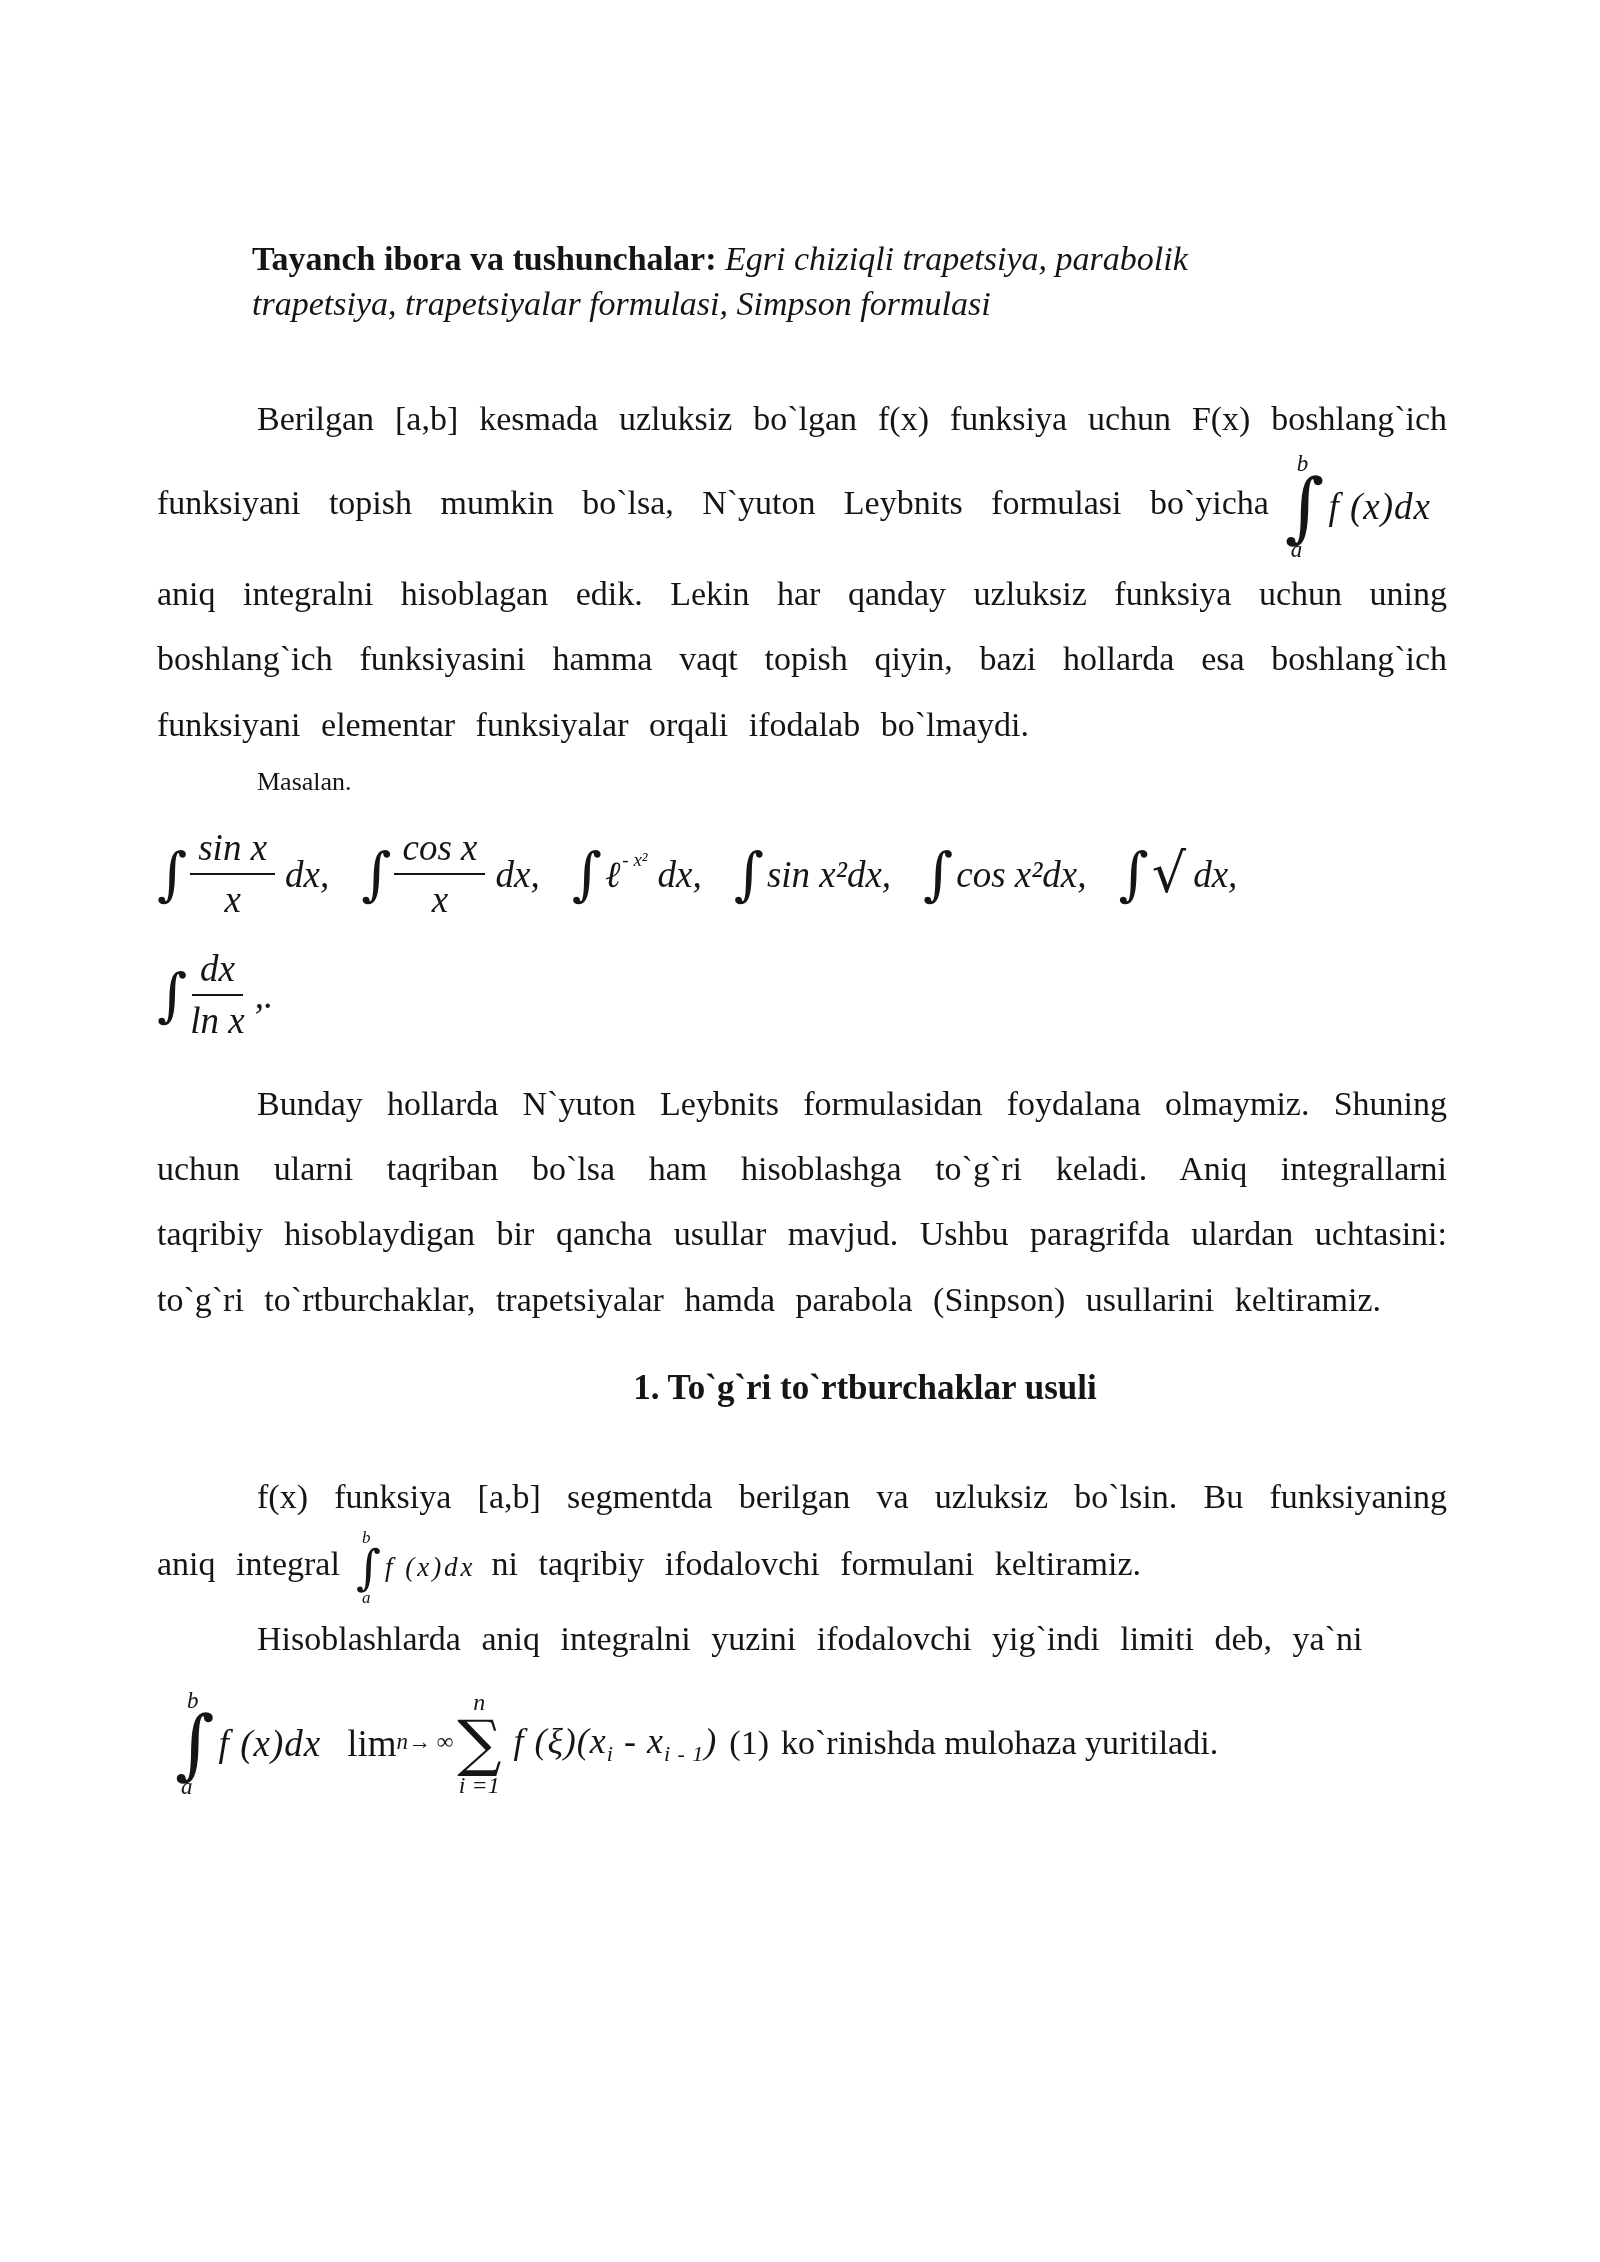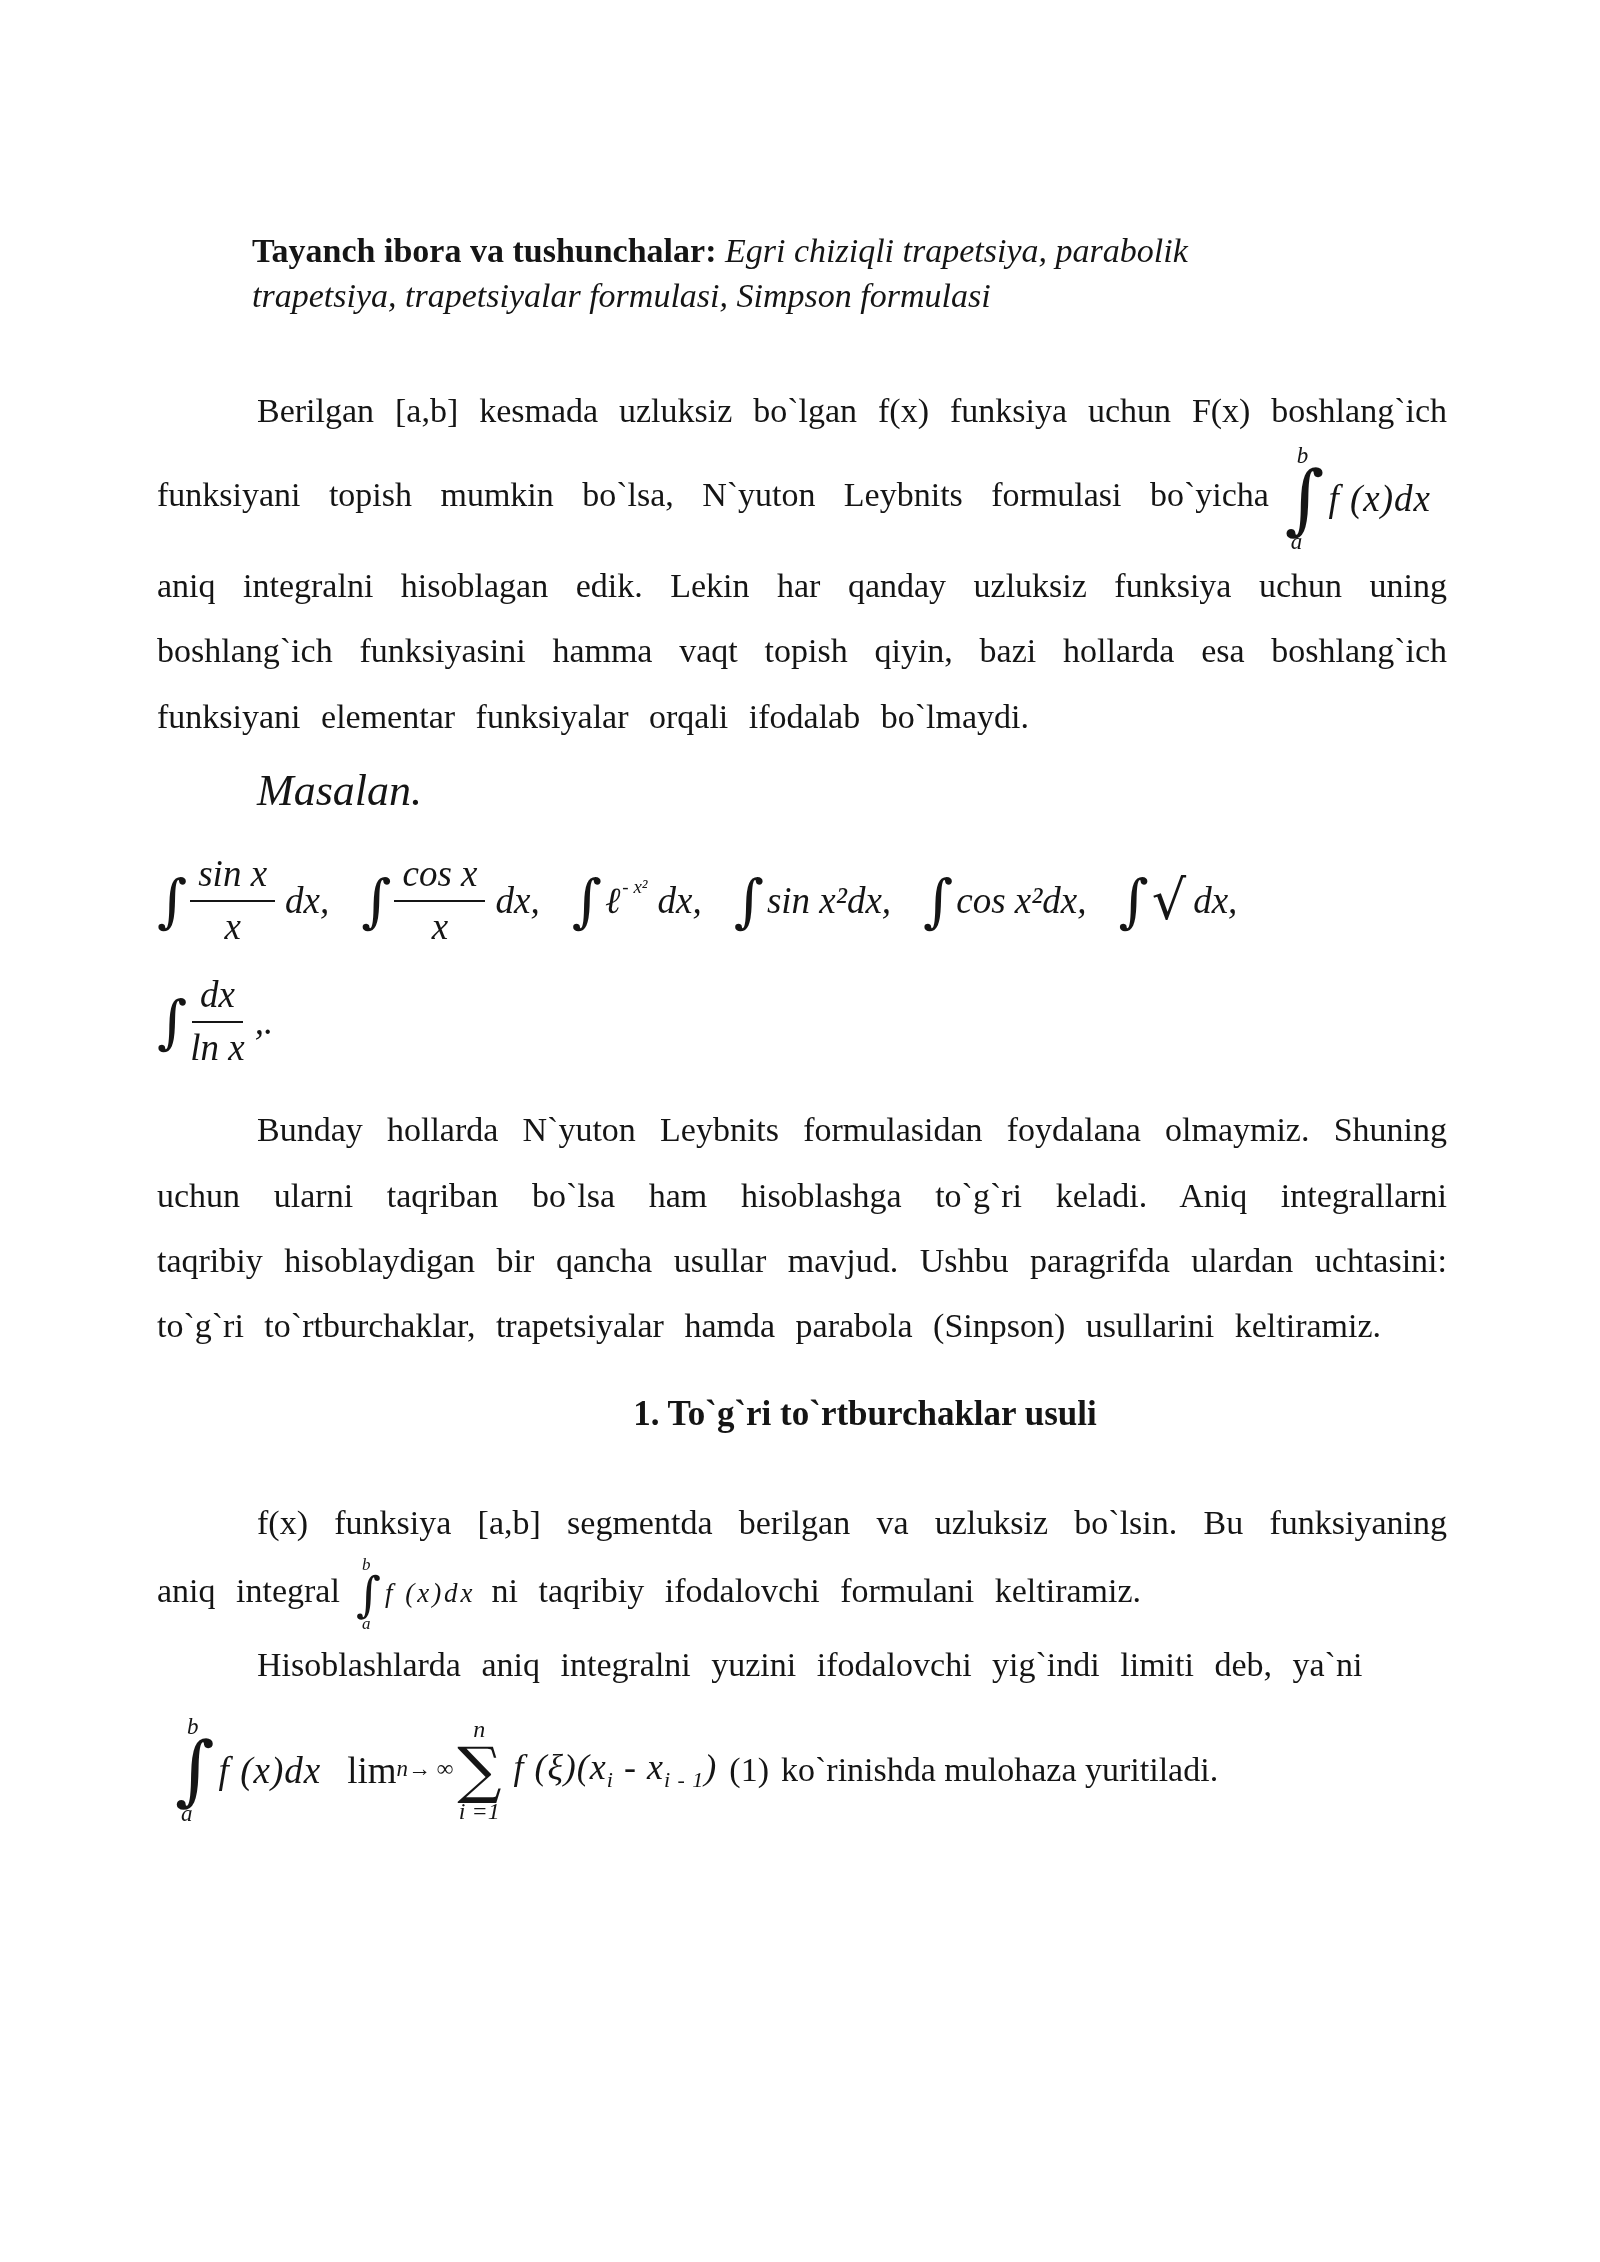--- a/index.html
+++ b/index.html
@@ -1,34 +1,34 @@
 <!DOCTYPE html>
 <html><head>
 <meta charset="utf-8">
 <style>
   html,body{margin:0;padding:0;background:#ffffff;}
   body{
     width:1600px;height:2262px;overflow:hidden;
     color:#151515;
     font-family:"Liberation Serif","DejaVu Serif",serif;
   }
-  .content{padding:228px 153px 0 157px;}
+  .content{padding:228px 153px 0 157px;margin-top:8px;}
 
   
   .hdr{margin-left:95px;width:1020px;font-size:34px;line-height:1.33;}
   .hdr .bold{font-weight:700;}
   .hdr .ital{font-style:italic;}
 
   
   p.body{
     font-size:34px;line-height:1.92;text-align:justify;
     text-indent:100px;margin:0;word-spacing:12px;
   }
   p.first{margin-top:60px;}
-  p.masalan{font-size:44px;line-height:1.92;margin:0;text-indent:100px;font-style:italic;}
+  p.masalan{font-size:26px;line-height:1.92;margin:0;text-indent:100px;}
 
   
   .int-wrap{
     display:inline-flex;flex-direction:column;align-items:flex-start;
     vertical-align:middle;line-height:1;margin:0 16px;
     text-indent:0;word-spacing:normal;
   }
   .int-wrap .ilt{font-size:23px;font-style:italic;margin:0 0 2px 12px;}
   .int-wrap .ilb{font-size:23px;font-style:italic;margin:2px 0 0 6px;}
   .int-wrap .irow{display:inline-flex;align-items:center;}

